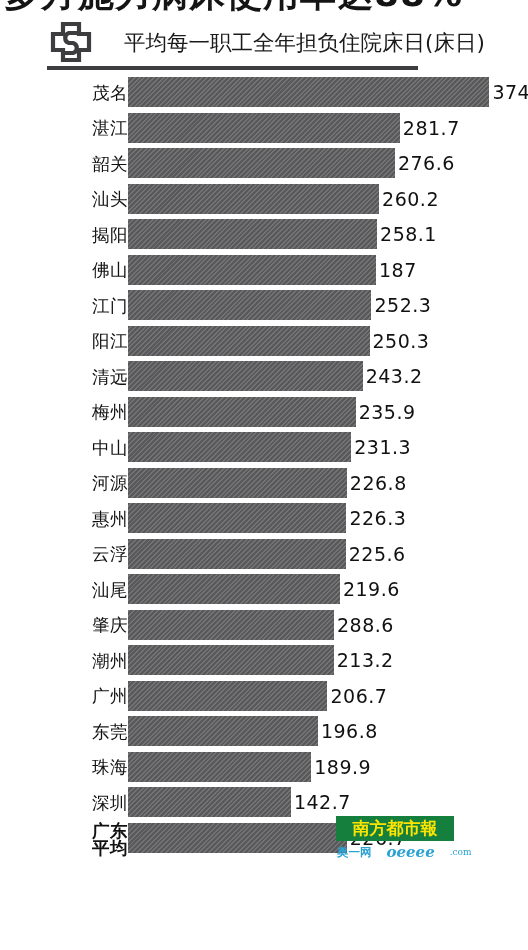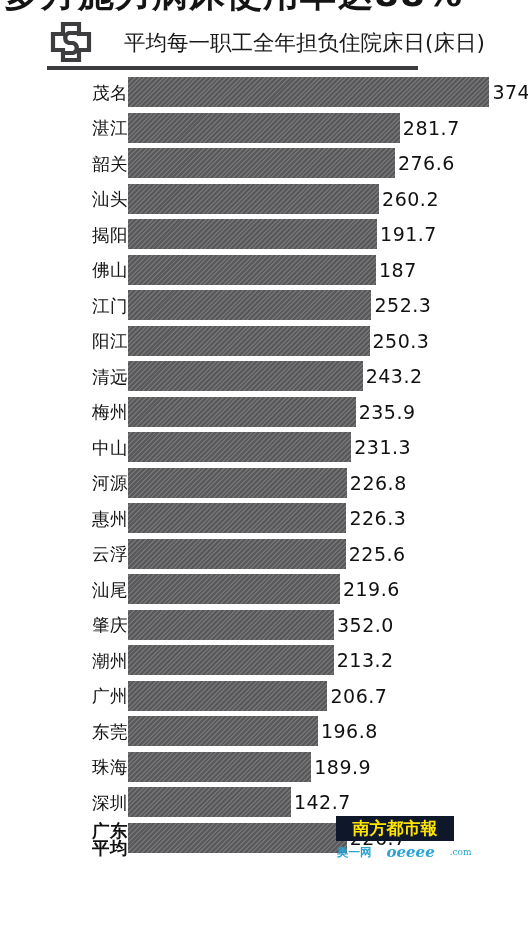--- a/index.html
+++ b/index.html
@@ -157,21 +157,21 @@
     top: 806px;
     width: 118px;
     height: 48px;
   }
   .wm-band {
     position: absolute;
     left: 0;
     top: 0;
     width: 118px;
     height: 25px;
-    background: #0f172a;
+    background: #15803d;
     display: flex;
     align-items: center;
     justify-content: center;
   }
   .wm-band span {
     font-size: 17px;
     font-weight: 700;
     color: #ffe400;
     letter-spacing: 0px;
     white-space: nowrap;
@@ -253,21 +253,21 @@
         <div class="row-label">汕头</div>
         <div class="bar-track">
           <div class="bar-fill" style="width: 251.093px; background-color: rgb(89, 89, 91);"></div>
           <div class="bar-value" style="left: 254.093px;">260.2</div>
         </div>
       </div>
       <div class="bar-row">
         <div class="row-label">揭阳</div>
         <div class="bar-track">
           <div class="bar-fill" style="width: 249.066px; background-color: rgb(89, 89, 91);"></div>
-          <div class="bar-value" style="left: 252.066px;">191.7</div>
+          <div class="bar-value" style="left: 252.066px;">258.1</div>
         </div>
       </div>
       <div class="bar-row">
         <div class="row-label">佛山</div>
         <div class="bar-track">
           <div class="bar-fill" style="width: 248.005px; background-color: rgb(89, 89, 91);"></div>
           <div class="bar-value" style="left: 251.005px;">187</div>
         </div>
       </div>
       <div class="bar-row">
@@ -330,21 +330,21 @@
         <div class="row-label">汕尾</div>
         <div class="bar-track">
           <div class="bar-fill" style="width: 211.914px; background-color: rgb(89, 89, 91);"></div>
           <div class="bar-value" style="left: 214.914px;">219.6</div>
         </div>
       </div>
       <div class="bar-row">
         <div class="row-label">肇庆</div>
         <div class="bar-track">
           <div class="bar-fill" style="width: 206.028px; background-color: rgb(89, 89, 91);"></div>
-          <div class="bar-value" style="left: 209.028px;">352.0</div>
+          <div class="bar-value" style="left: 209.028px;">288.6</div>
         </div>
       </div>
       <div class="bar-row">
         <div class="row-label">潮州</div>
         <div class="bar-track">
           <div class="bar-fill" style="width: 205.738px; background-color: rgb(89, 89, 91);"></div>
           <div class="bar-value" style="left: 208.738px;">213.2</div>
         </div>
       </div>
       <div class="bar-row">

